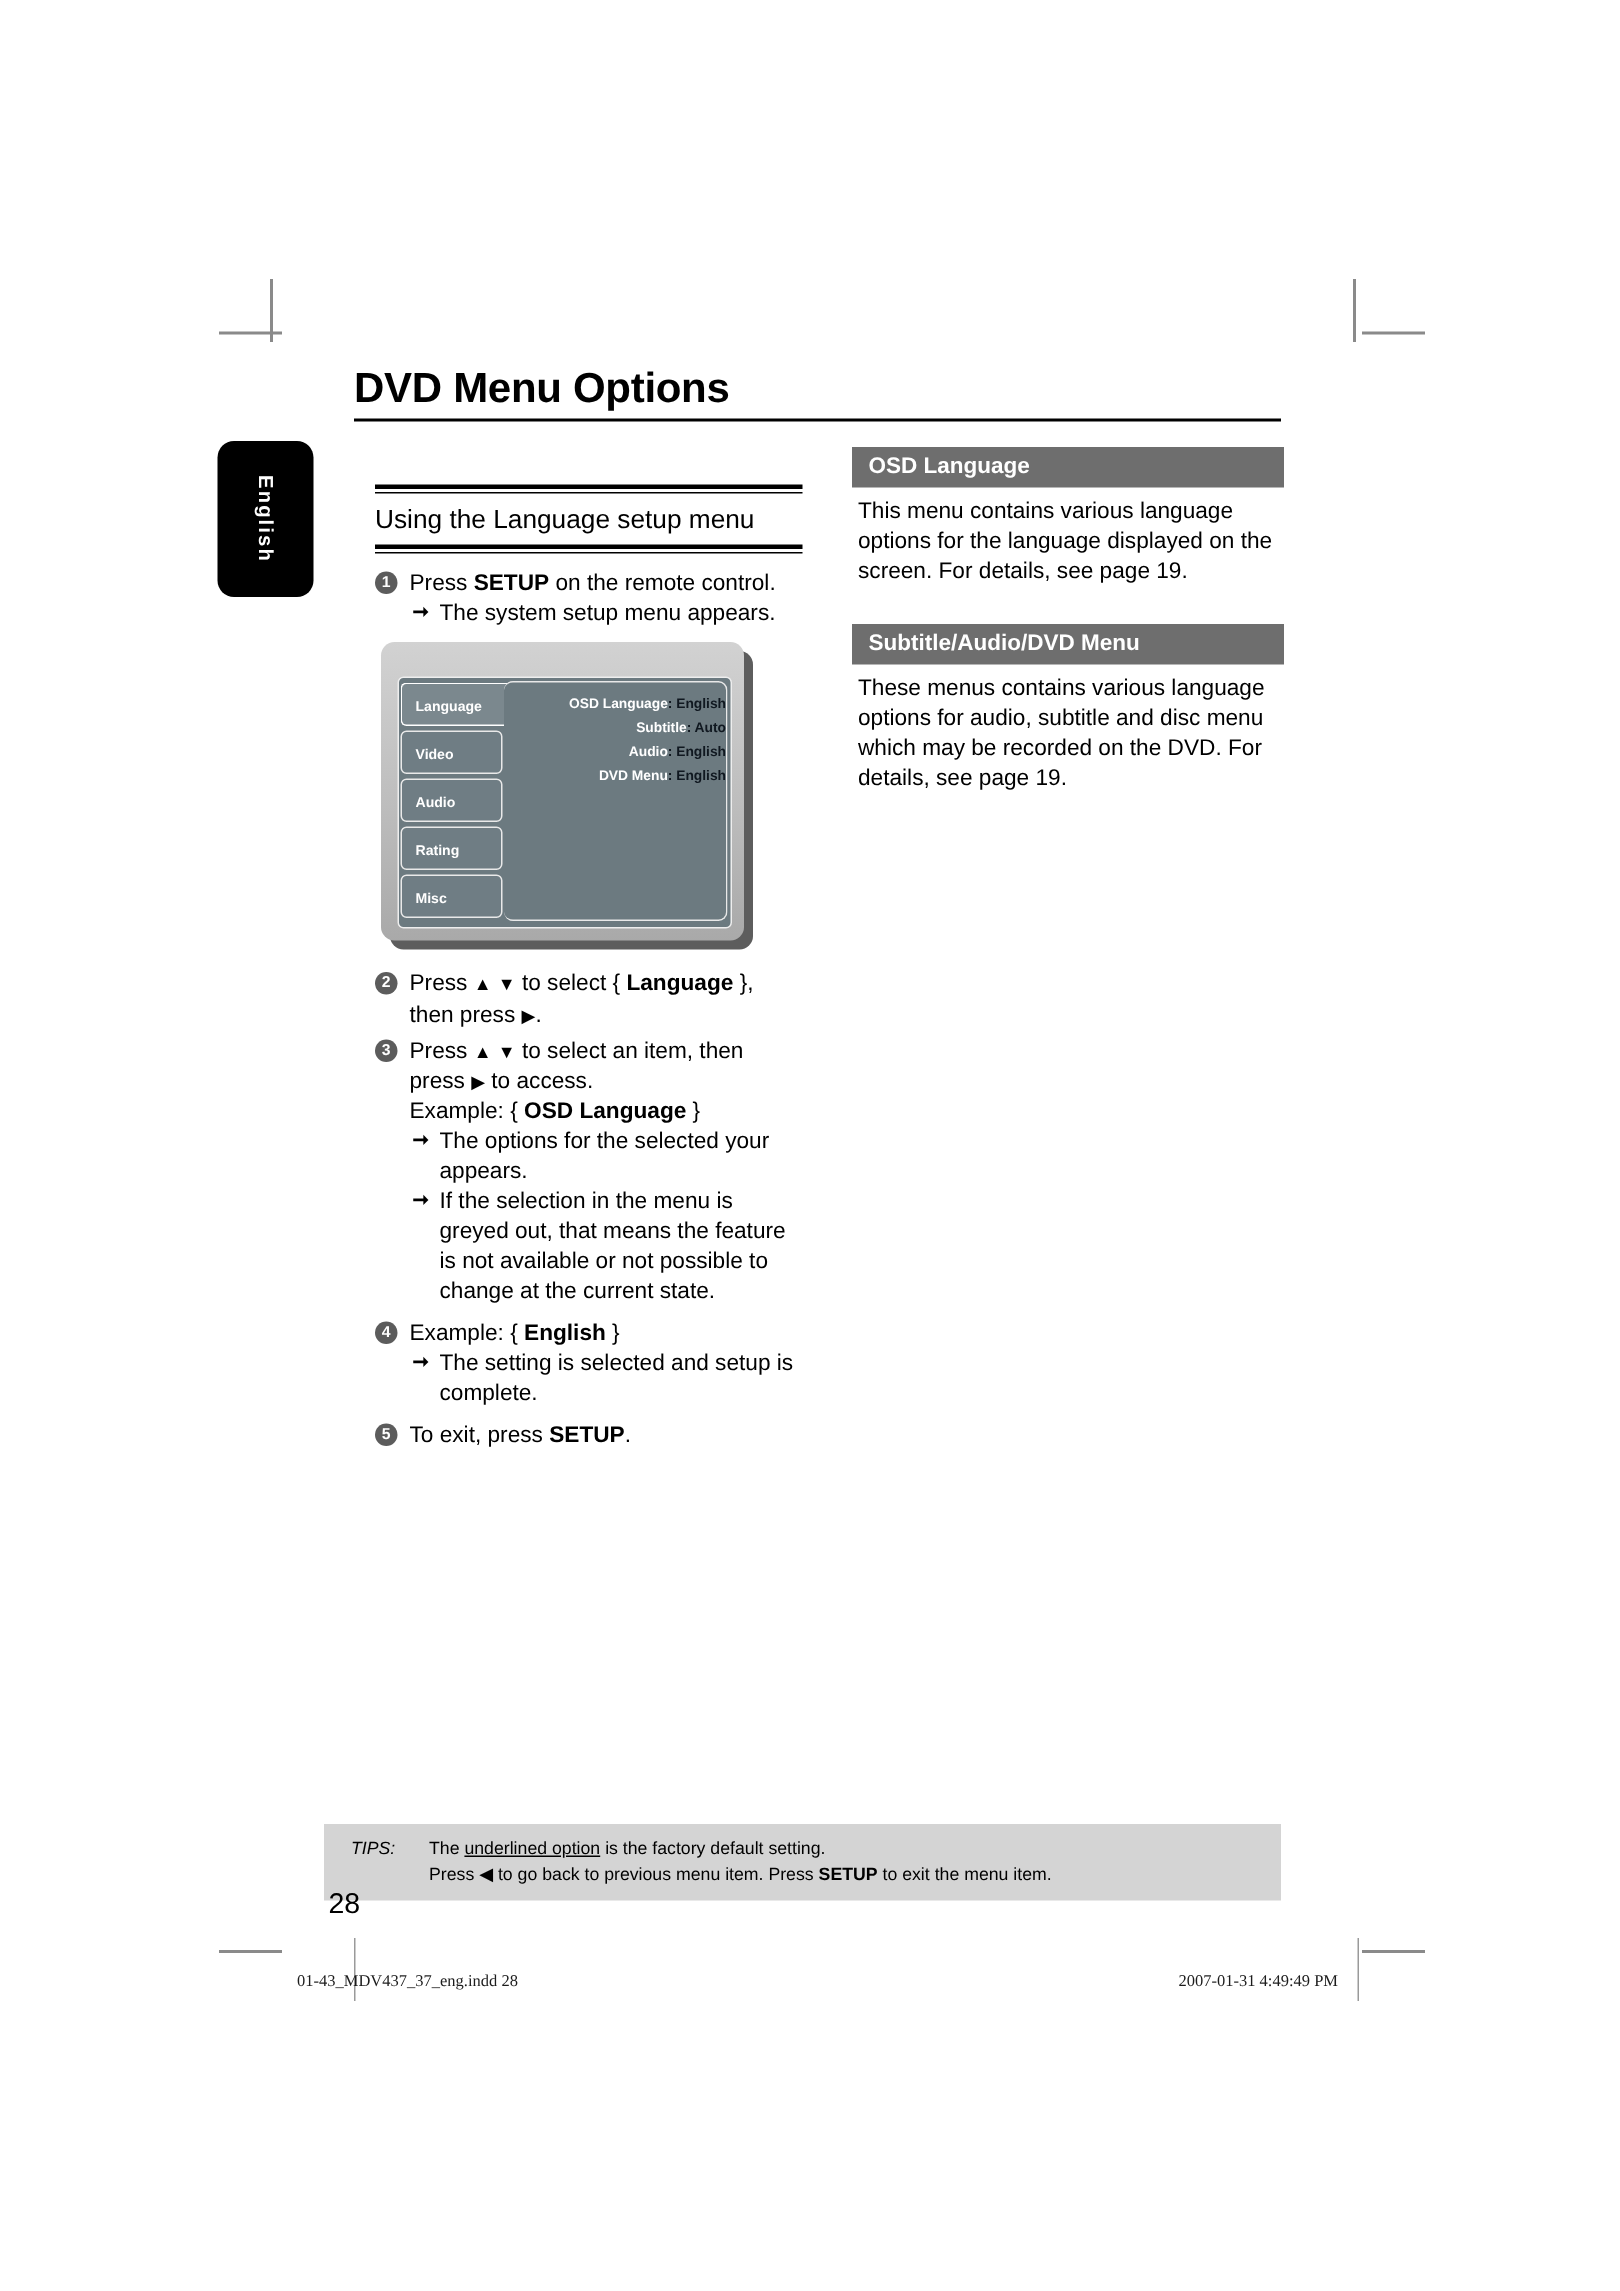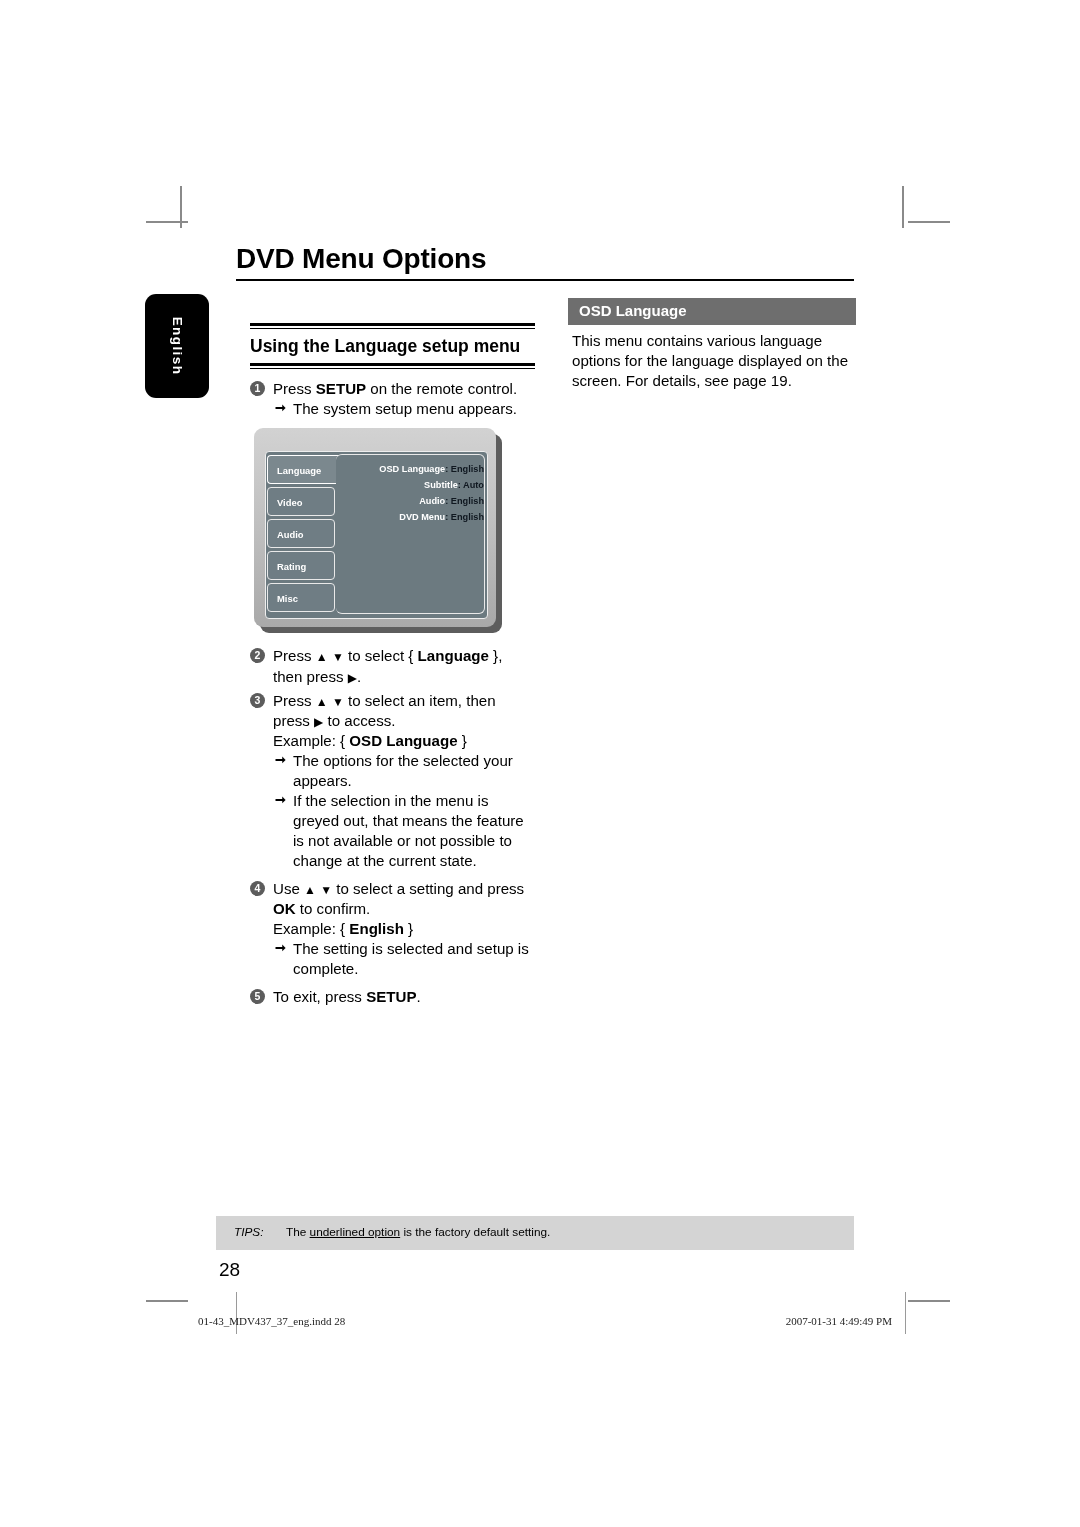--- a/index.html
+++ b/index.html
@@ -96,21 +96,21 @@
 
   
   .rule-double {
     border-top: 3px solid #000;
     border-bottom: 1.5px solid #000;
     height: 2px;
     margin: 0;
   }
   .sec-head {
     font-size: 17.5px;
-    font-weight: bold;
+    font-weight: normal;
     line-height: 1.22;
     margin: 7px 0 6px 0;
   }
   .sec-head-wrap { margin-top: 16px; }
 
   
   .grey-bar {
     background: #6e6e6e;
     color: #ffffff;
     font-size: 15px;
@@ -403,21 +403,20 @@
           <span>The options for the selected your appears.</span>
         </div>
         <div class="arrow-line" style="margin-left:2px;">
           <span class="ar">➞</span>
           <span>If the selection in the menu is greyed out, that means the feature is not available or not possible to change at the current state.</span>
         </div>
       </div>
 
       <div class="step" style="margin-top:8px;">
         <span class="step-num">4</span>
-        <span>Use <span class="tri">▲</span> <span class="tri">▼</span> to select a setting and press <span class="b">OK</span> to confirm.</span>
         <div>Example: { <span class="b">English</span> }</div>
         <div class="arrow-line" style="margin-left:2px;">
           <span class="ar">➞</span>
           <span>The setting is selected and setup is complete.</span>
         </div>
       </div>
 
       <div class="step" style="margin-top:8px;">
         <span class="step-num">5</span>
         <span>To exit, press <span class="b">SETUP</span>.</span>
@@ -428,28 +427,35 @@
 
   <div class="col-right">
 
     <div>
       <div class="grey-bar">OSD Language</div>
       <p class="grey-body">This menu contains various language options for the language displayed on the screen. For details, see page 19.</p>
     </div>
 
     <div class="right-gap"></div>
 
+    <div>
+      <div class="grey-bar">Subtitle/Audio/DVD Menu</div>
+      <p class="grey-body">These menus contains various language options for audio, subtitle and disc menu which may be recorded on the DVD. For details, see page 19.</p>
+    </div>
 
   </div>
 
   <div class="tips">
     <div class="tips-row">
       <span class="tips-label">TIPS:</span>
       <span>The <span class="u">underlined option</span> is the factory default setting.</span>
     </div>
+    <div class="tips-row">
+      <span>Press <span class="tri">◀</span> to go back to previous menu item. Press <span class="b">SETUP</span> to exit the menu item.</span>
+    </div>
   </div>
 
   <div class="page-num">28</div>
 
   <div class="footer-rule-v"></div>
   <div class="footer-rule-v2"></div>
   <div class="footer-left">01-43_MDV437_37_eng.indd   28</div>
   <div class="footer-right">2007-01-31   4:49:49 PM</div>
 
 </div>

